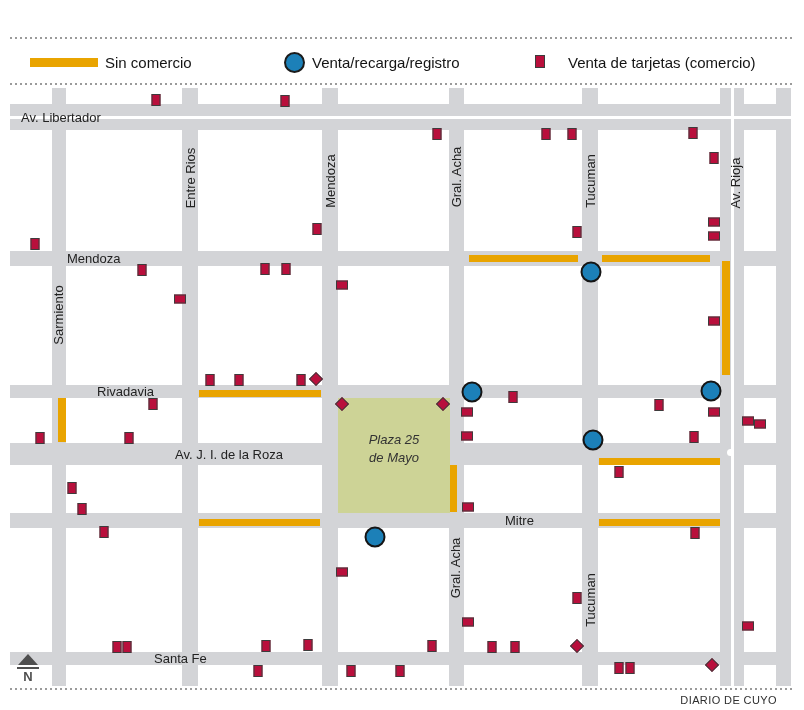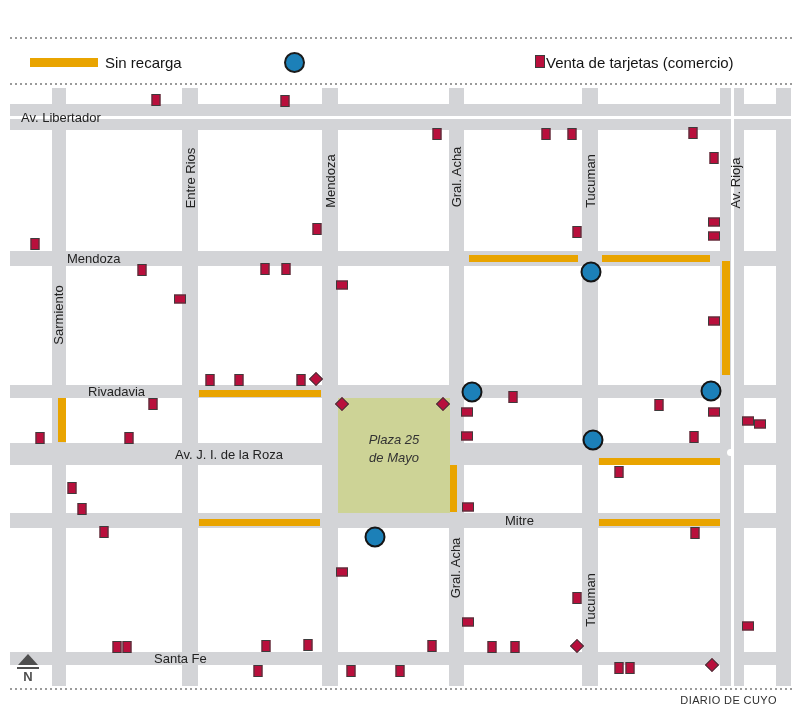--- a/index.html
+++ b/index.html
@@ -41,35 +41,36 @@
              border-top:2px solid #4f4f4f;margin-top:2px;padding-top:1px;}
   .credit{position:absolute;right:27px;top:694px;font-size:11px;color:#2e2e2e;letter-spacing:.4px;}
 </style>
 </head>
 <body>
 
 <div class="stage">
   <div class="dots" style="top:37px"></div>
 
   <span class="sw-bar"></span>
-  <span class="leg-label" style="left:105px">Sin recarga</span>
+  <span class="leg-label" style="left:105px">Sin comercio</span>
   <span class="sw-circle"></span>
+  <span class="leg-label" style="left:312px">Venta/recarga/registro</span>
   <span class="sw-square"></span>
-  <span class="leg-label" style="left:546px">Venta de tarjetas (comercio)</span>
+  <span class="leg-label" style="left:568px">Venta de tarjetas (comercio)</span>
 
   <div class="dots" style="top:83px"></div>
 
   <div id="map">
       <div class="street" style="left: 10px; top: 104px; width: 781px; height: 26px;"></div>
       <div class="median" style="left: 10px; top: 115.5px; width: 781px; height: 3px;"></div>
       <div class="slabel" style="left: 21px; top: 117px;">Av. Libertador</div>
       <div class="street" style="left: 10px; top: 251px; width: 781px; height: 15px;"></div>
       <div class="slabel" style="left: 67px; top: 258px;">Mendoza</div>
       <div class="street" style="left: 10px; top: 385px; width: 781px; height: 13px;"></div>
-      <div class="slabel" style="left: 88px; top: 391px;">Rivadavia</div>
+      <div class="slabel" style="left: 97px; top: 391px;">Rivadavia</div>
       <div class="street" style="left: 10px; top: 443px; width: 781px; height: 22px;"></div>
       <div class="slabel" style="left: 175px; top: 454px;">Av. J. I. de la Roza</div>
       <div class="street" style="left: 10px; top: 513px; width: 781px; height: 15px;"></div>
       <div class="slabel" style="left: 505px; top: 520px;">Mitre</div>
       <div class="street" style="left: 10px; top: 652px; width: 781px; height: 13px;"></div>
       <div class="slabel" style="left: 154px; top: 658px;">Santa Fe</div>
       <div class="street" style="left: 52px; top: 88px; width: 14px; height: 598px;"></div>
       <div class="vlabel" style="left: 58px; top: 315px;">Sarmiento</div>
       <div class="street" style="left: 182px; top: 88px; width: 16px; height: 598px;"></div>
       <div class="vlabel" style="left: 190px; top: 178px;">Entre Rios</div>

